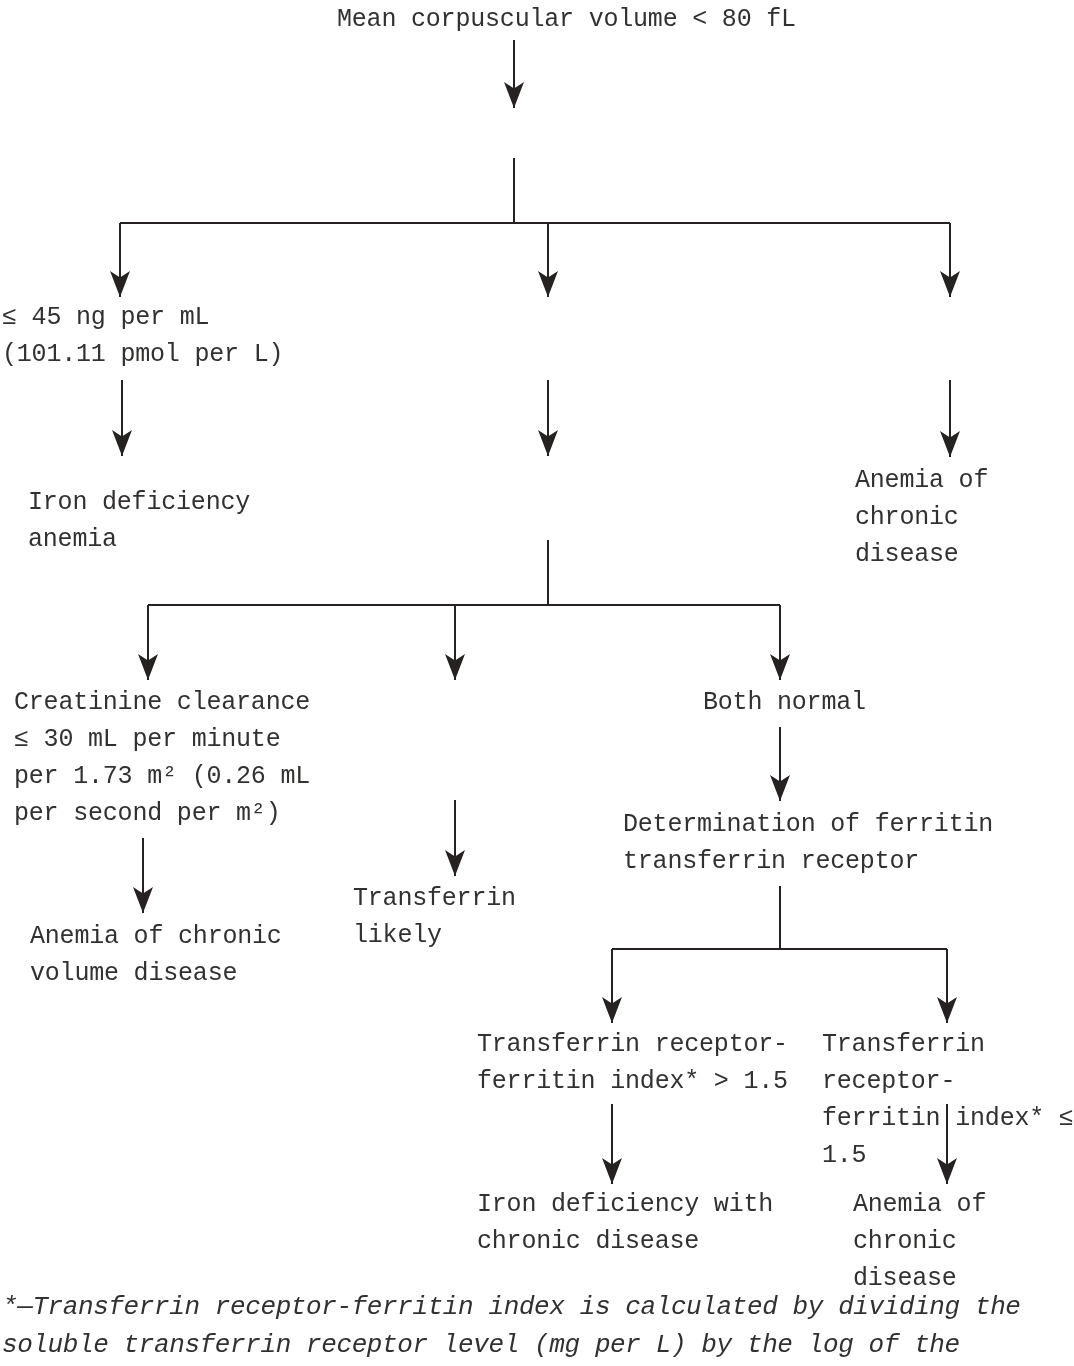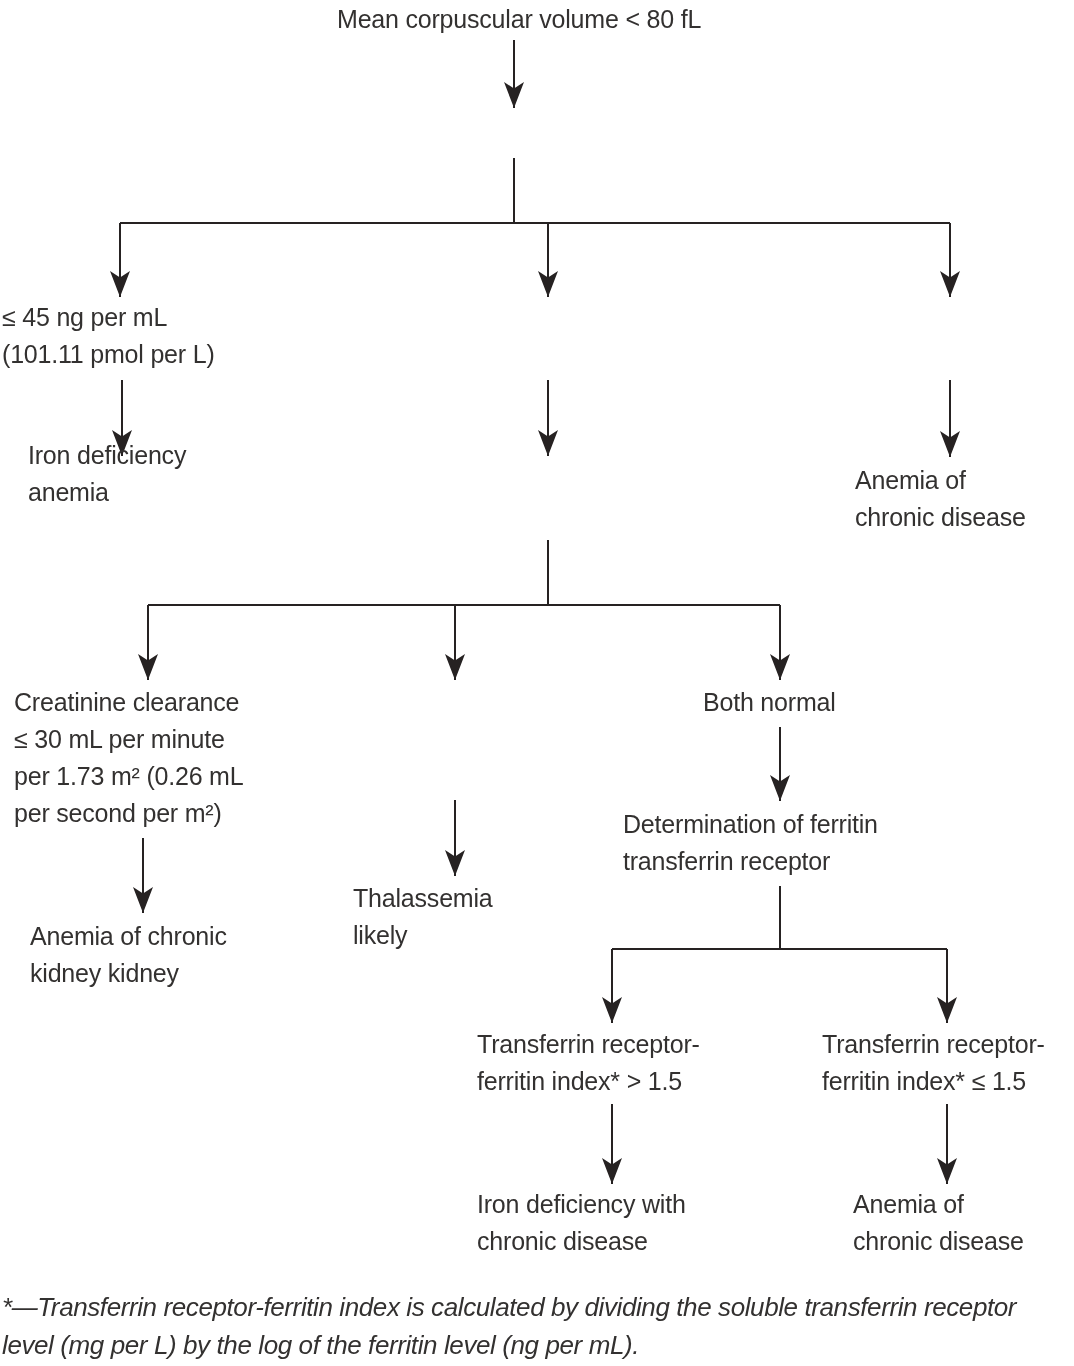--- a/index.html
+++ b/index.html
@@ -11,20 +11,21 @@
   html, body {
     background: var(--bg-color);
     font-family: "Liberation Sans", "DejaVu Sans", sans-serif;
   }
   .stage {
     position: relative;
     width: 1074px;
     height: 1366px;
     background: var(--bg-color);
     overflow: hidden;
+    font-family: Liberation Mono, monospace;
   }
   .connectors {
     position: absolute;
     left: 0; top: 0;
     color: var(--line-color);
   }
   .connectors line {
     stroke: currentColor;
     stroke-width: 2;
   }
@@ -85,37 +86,37 @@
     <line x1="947" y1="949" x2="947" y2="1023" marker-end="url(#arrowhead)"></line>
     <line x1="612" y1="1104" x2="612" y2="1184" marker-end="url(#arrowhead)"></line>
     <line x1="947" y1="1104" x2="947" y2="1184" marker-end="url(#arrowhead)"></line>
   </svg>
 
   <div class="node" style="left:337px; top:1px">Mean corpuscular volume &lt; 80 fL</div>
 
   <div class="node" style="left:2px;   top:299px">≤ 45 ng per mL
 (101.11 pmol per L)</div>
 
-  <div class="node" style="left:28px;  top:437px">Iron deficiency
+  <div class="node" style="left:28px;  top:484px">Iron deficiency
 anemia</div>
   <div class="node" style="left:855px; top:462px">Anemia of
 chronic disease</div>
 
   <div class="node" style="left:14px;  top:684px">Creatinine clearance
 ≤ 30 mL per minute
 per 1.73 m² (0.26 mL
 per second per m²)</div>
   <div class="node" style="left:703px; top:684px">Both normal</div>
 
   <div class="node" style="left:623px; top:806px">Determination of ferritin
 transferrin receptor</div>
-  <div class="node" style="left:353px; top:880px">Thalassemia
+  <div class="node" style="left:353px; top:880px">Transferrin
 likely</div>
   <div class="node" style="left:30px;  top:918px">Anemia of chronic
-kidney kidney</div>
+volume disease</div>
 
   <div class="node" style="left:477px; top:1026px">Transferrin receptor-
 ferritin index* &gt; 1.5</div>
   <div class="node" style="left:822px; top:1026px">Transferrin receptor-
 ferritin index* ≤ 1.5</div>
 
   <div class="node" style="left:477px; top:1186px">Iron deficiency with
 chronic disease</div>
   <div class="node" style="left:853px; top:1186px">Anemia of
 chronic disease</div>

